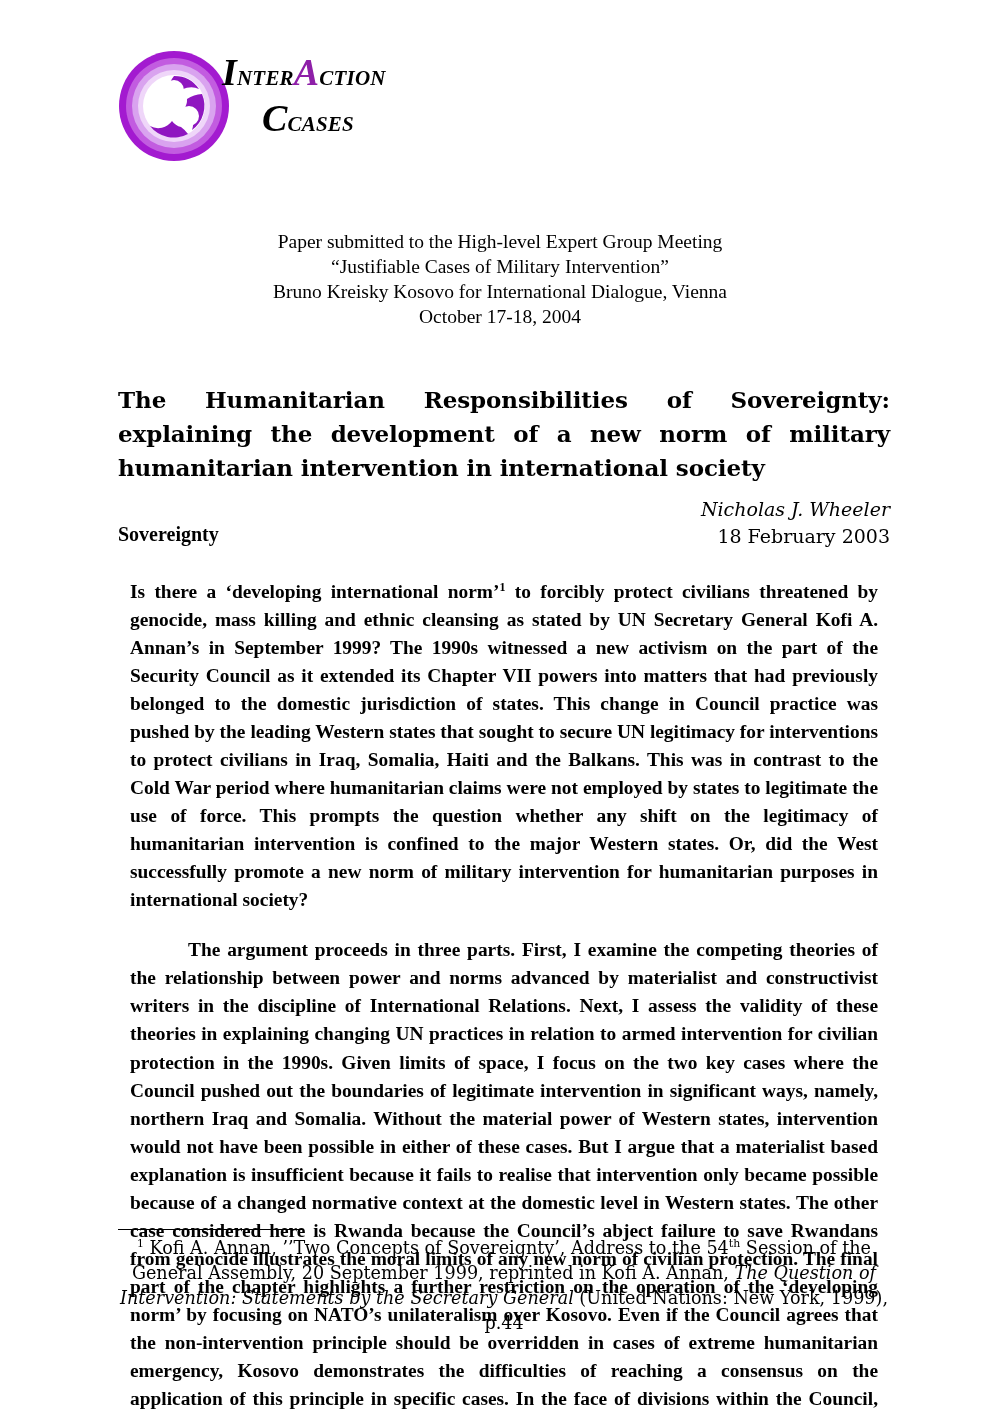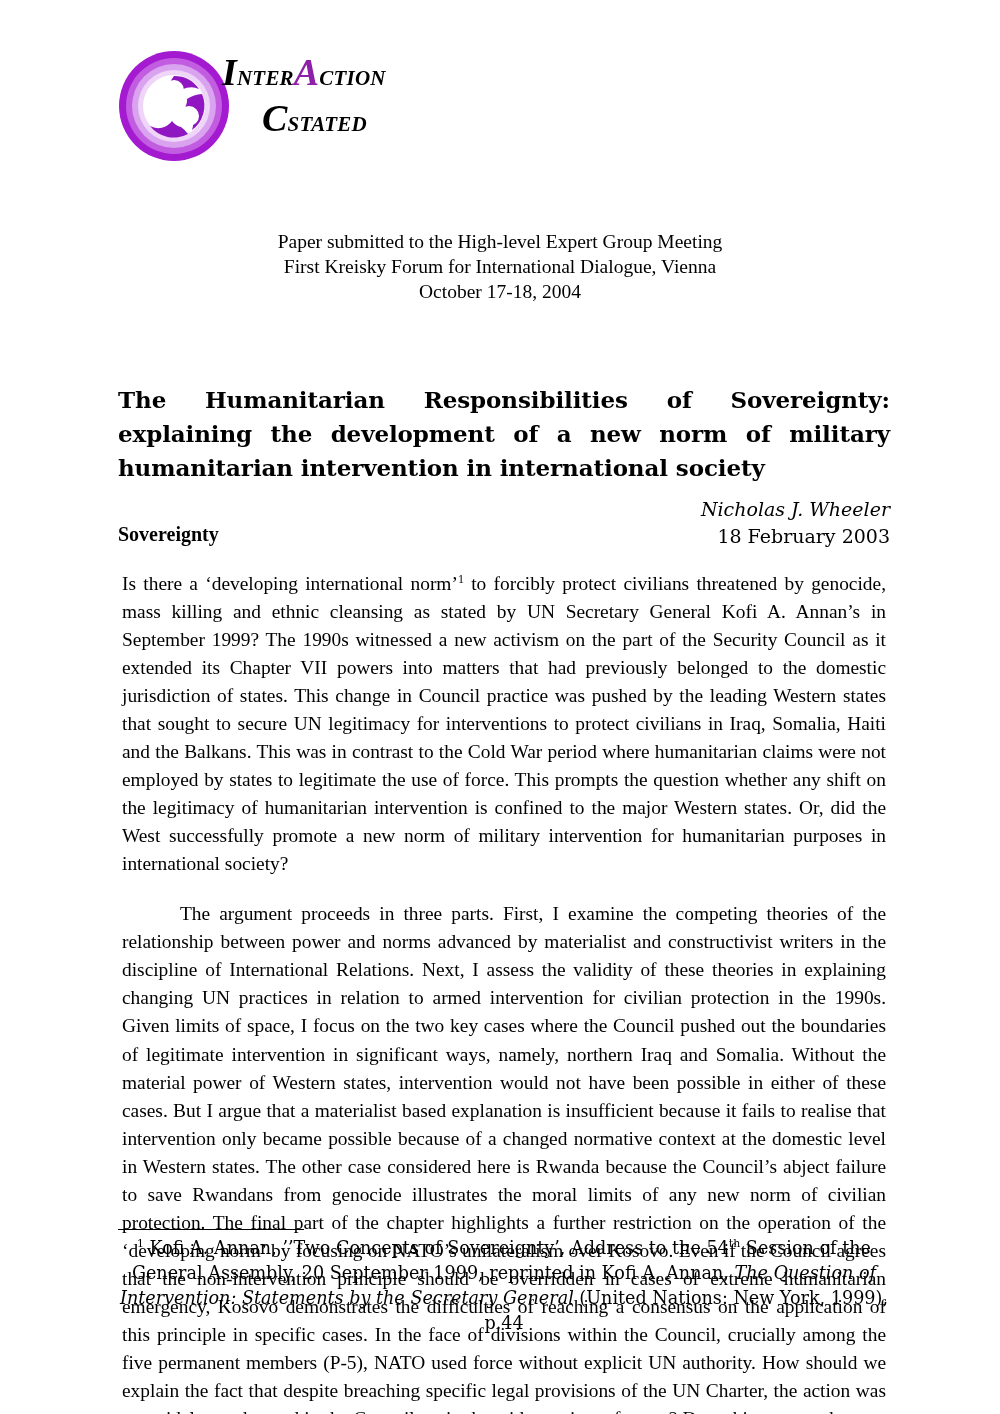--- a/index.html
+++ b/index.html
@@ -125,21 +125,22 @@
     left: 118px;
     top: 566px;
     width: 772px;
     font-family: "Liberation Serif", "DejaVu Serif", serif;
     font-size: 19.4px;
     line-height: 1.445;
     text-align: justify;
     text-justify: inter-word;
   }
   .body-text p {
-    margin: 4px;
+    margin: 12px;
+    font-weight: bold;
   }
   .body-text p.para-gap {
     margin-top: 22px;
     text-indent: 58px;
   }
   sup.fn-ref {
     font-size: 0.62em;
     vertical-align: super;
     line-height: 0;
   }
@@ -192,28 +193,29 @@
         <g fill="#ffffff">
           <circle cx="56" cy="40" r="10"></circle>
           <circle cx="71" cy="66" r="10"></circle>
           <circle cx="41" cy="66" r="10"></circle>
         </g>
       </svg>
     </div>
 
     <div class="logo-word">
       <div class="logo-line l1"><span class="logo-cap">I</span><span>nter</span><span class="logo-cap logo-accent">A</span><span>ction</span></div>
-      <div class="logo-line l2"><span class="logo-cap">C</span><span>stated</span></div>
+      <div class="logo-line l2"><span class="logo-cap">C</span><span>cases</span></div>
     </div>
 
   </div>
 
   <div class="meeting">
     <div>Paper submitted to the High-level Expert Group Meeting</div>
-    <div>First Kreisky Forum for International Dialogue, Vienna</div>
+    <div>“Justifiable Cases of Military Intervention”</div>
+    <div>Bruno Kreisky Kosovo for International Dialogue, Vienna</div>
     <div>October 17-18, 2004</div>
   </div>
 
   <h1 class="doc-title">The Humanitarian Responsibilities of Sovereignty: explaining the development of a new norm of military humanitarian intervention in international society</h1>
 
   <div class="byline">
     <div class="author">Nicholas J. Wheeler</div>
     <div class="date">18 February 2003</div>
   </div>
 

